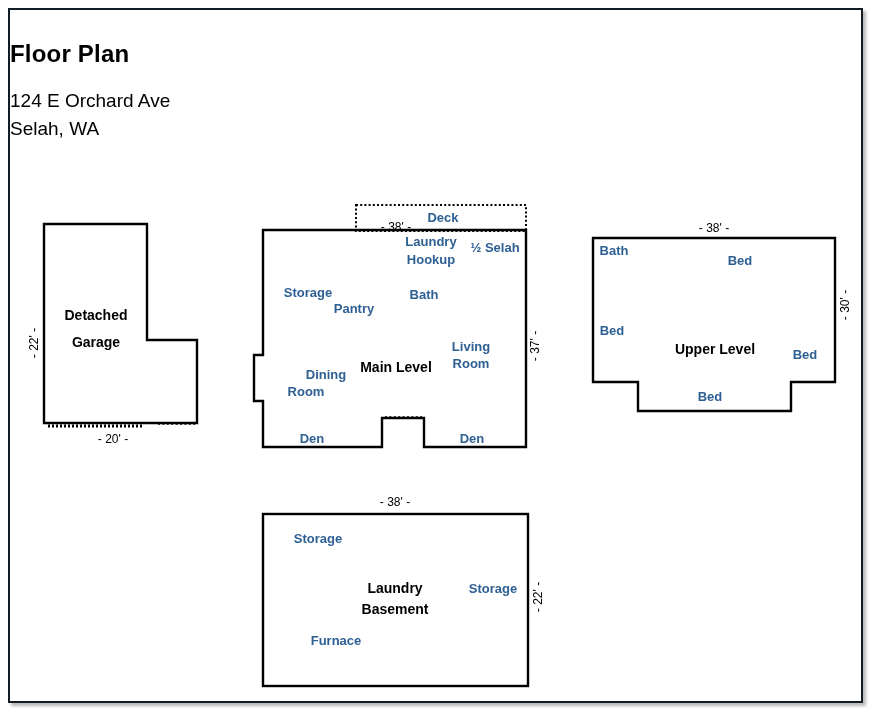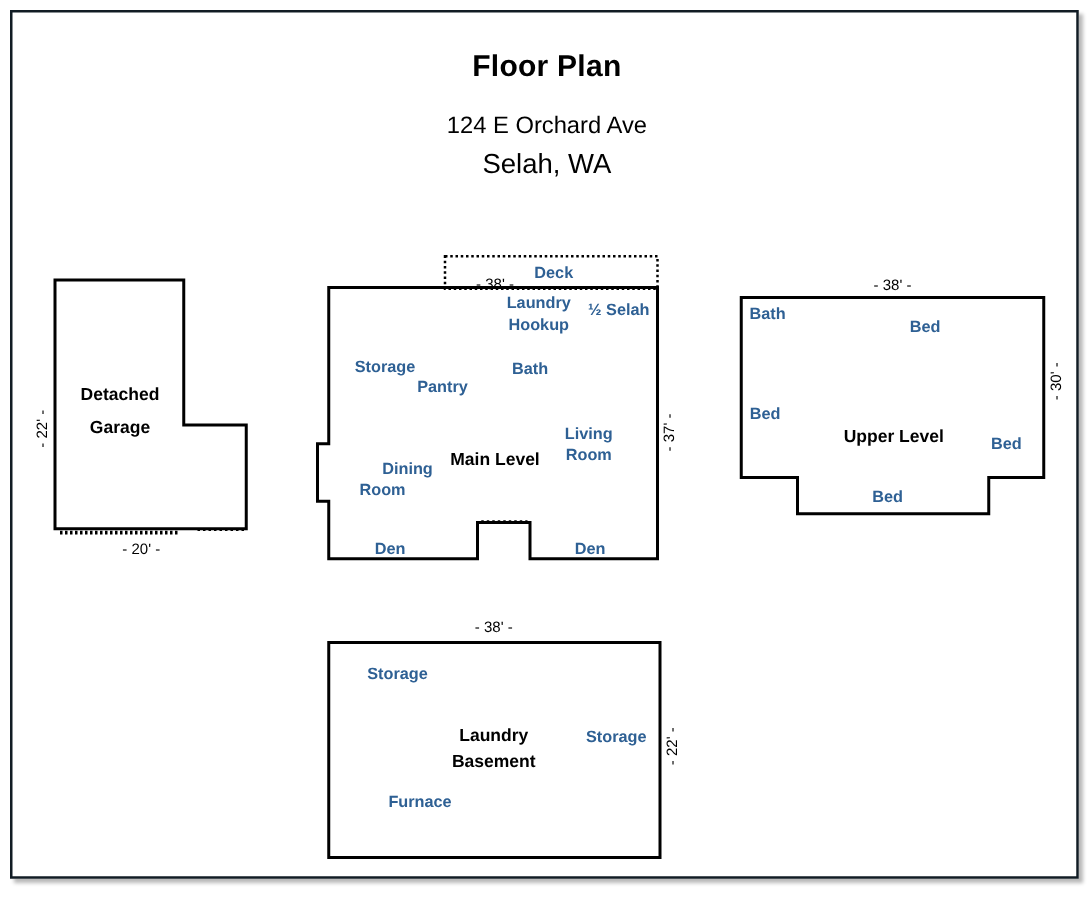--- a/index.html
+++ b/index.html
@@ -32,36 +32,36 @@
     box-shadow: 3px 3px 3px rgba(0,0,0,0.28);
     box-sizing: border-box;
   }
 
   
   .title-block {
     position: absolute;
     left: 0;
     top: 30px;
     width: 855px;
-    text-align: center;
+    text-align: left;
   }
   .doc-title {
     font-size: 24px;
     font-weight: bold;
     color: #000000;
     letter-spacing: 0.2px;
   }
   .addr-line1 {
     margin-top: 22px;
     font-size: 19px;
     color: #000000;
   }
   .addr-line2 {
     margin-top: 6px;
-    font-size: 22px;
+    font-size: 19px;
     color: #000000;
   }
 
   
   .plan {
     position: absolute;
   }
   .plan svg {
     display: block;
     overflow: visible;

